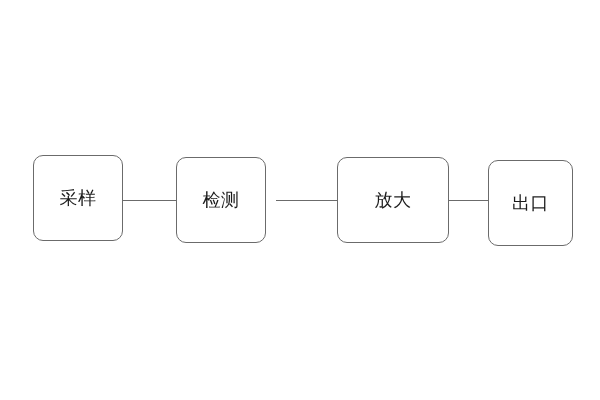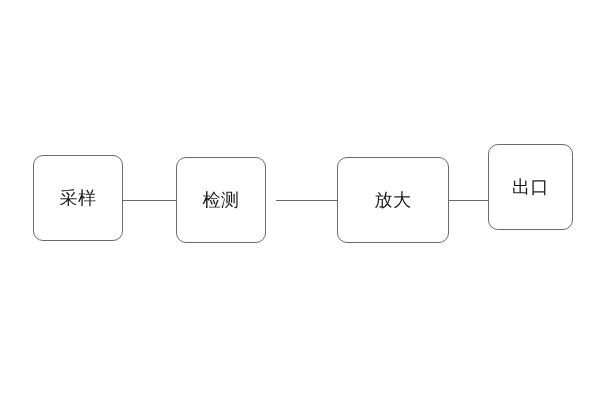--- a/index.html
+++ b/index.html
@@ -43,21 +43,21 @@
   }
   .connector {
     position: absolute;
     height: 0;
     border-top: 1.5px solid #6b6b6b;
   }
   
   #node-0 { left: 33px;  top: 155px; width: 90px; height: 86px; }
   #node-1 { left: 176px; top: 157px; width: 90px; height: 86px; }
   #node-2 { left: 337px; top: 157px; width: 112px; height: 86px; }
-  #node-3 { left: 488px; top: 144px; width: 85px; height: 86px; }
+  #node-3 { left: 488px; top: 160px; width: 85px; height: 86px; }
   
   #connector-0 { left: 123px; top: 200px; width: 63px; }
   #connector-1 { left: 276px; top: 200px; width: 61px; }
   #connector-2 { left: 425px; top: 200px; width: 63px; }
 </style>
 </head>
 <body>
 
 <div id="canvas">
   <div class="flow-row">

